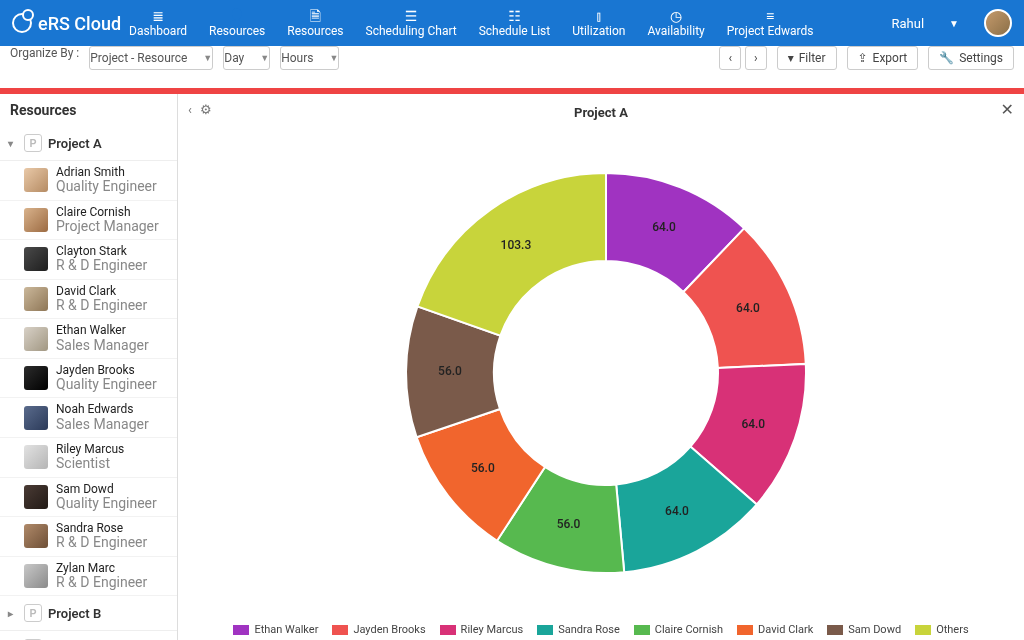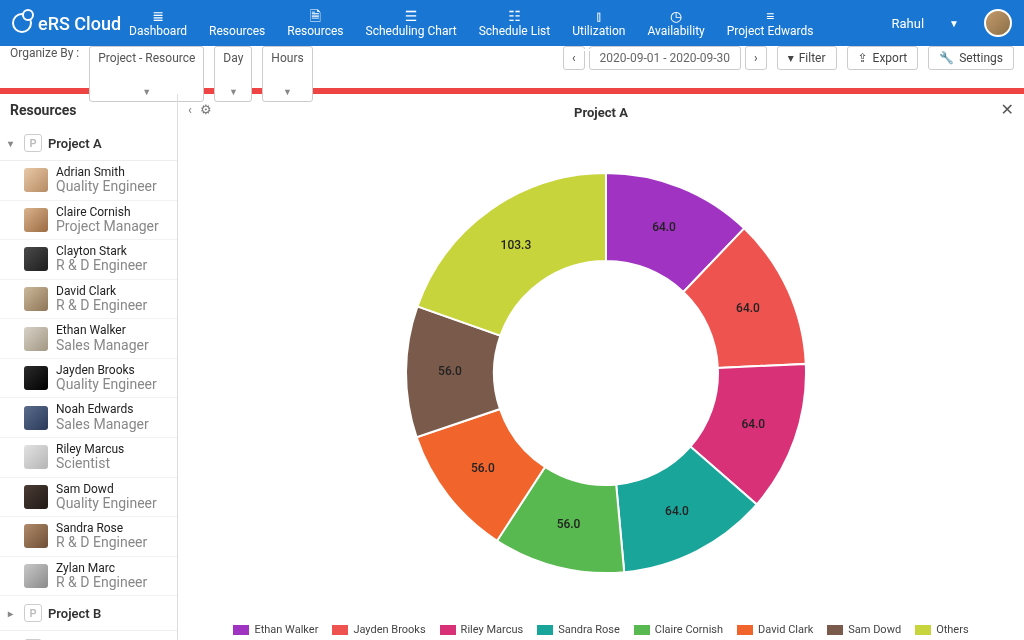--- a/index.html
+++ b/index.html
@@ -10,21 +10,21 @@
 .logo-icon::before { content:""; position:absolute; width:8px; height:8px; border:2px solid #fff; border-radius:50%; top:-6px; right:-4px; background:#1976d2; }
 .nav { display: flex; gap: 6px; flex: 1; }
 .nav-item { text-align: center; padding: 4px 8px; cursor: pointer; font-size: 12px; position: relative; }
 .nav-item .nav-icon { display:block; font-size:14px; line-height:16px; }
 .nav-item.active::after { content:""; position:absolute; left:0; right:0; bottom:-9px; height:2px; background:#fff; }
 .user { display:flex; align-items:center; gap:25px; font-size:13px; }
 .user .caret { font-size:10px; }
 .avatar { width:28px; height:28px; border-radius:50%; background:linear-gradient(135deg,#c49a6c,#8b6f47); border:2px solid #fff; }
 
 .toolbar { height: 48px; border-bottom:6px solid #ef4444; display:flex; align-items:flex-start; padding:0 10px; gap:10px; font-size:12px; color:#555; }
-.toolbar .select { border:1px solid #ccc; background:#fff; padding:4px 8px; border-radius:3px; display:inline-flex; align-items:center; gap:22px; cursor:pointer;flex-direction:column; }
+.toolbar .select { border:1px solid #ccc; background:#fff; padding:4px 0; border-radius:3px; display:inline-flex; align-items:center; gap:16px; cursor:pointer; }
 .toolbar .select .caret { font-size:9px; color:#888; }
 .spacer { flex:1; }
 .date-nav { display:flex; align-items:center; gap:4px; }
 .btn { border:1px solid #ccc; background:#fff; padding:4px 10px; border-radius:3px; cursor:pointer; display:inline-flex; align-items:center; gap:5px; font-size:12px; color:#444; }
 .btn.icon-only { padding:4px 8px; }
 .date-range { border:1px solid #ccc; background:#fff; padding:4px 10px; border-radius:3px; min-width:150px; text-align:center; color:#666; }
 
 .main { display:flex; height: calc(640px - 46px - 38px); }
 .sidebar { width: 178px; border-right:1px solid #ddd; overflow-y:auto; }
 .sidebar h3 { padding:8px 10px; font-size:14px; font-weight:700; }
@@ -99,21 +99,20 @@
     <span>Day</span>
     <span class="caret">▼</span>
   </span>
   <span class="select">
     <span>Hours</span>
     <span class="caret">▼</span>
   </span>
   <div class="spacer"></div>
   <div class="date-nav">
     <span class="btn icon-only">‹</span>
-    <span class="date-range">2020-09-01 - 2020-09-30</span>
     <span class="btn icon-only">›</span>
   </div>
   <span class="btn">
     <span>▾</span>
     <span>Filter</span>
   </span>
   <span class="btn">
     <span>⇪</span>
     <span>Export</span>
   </span>

